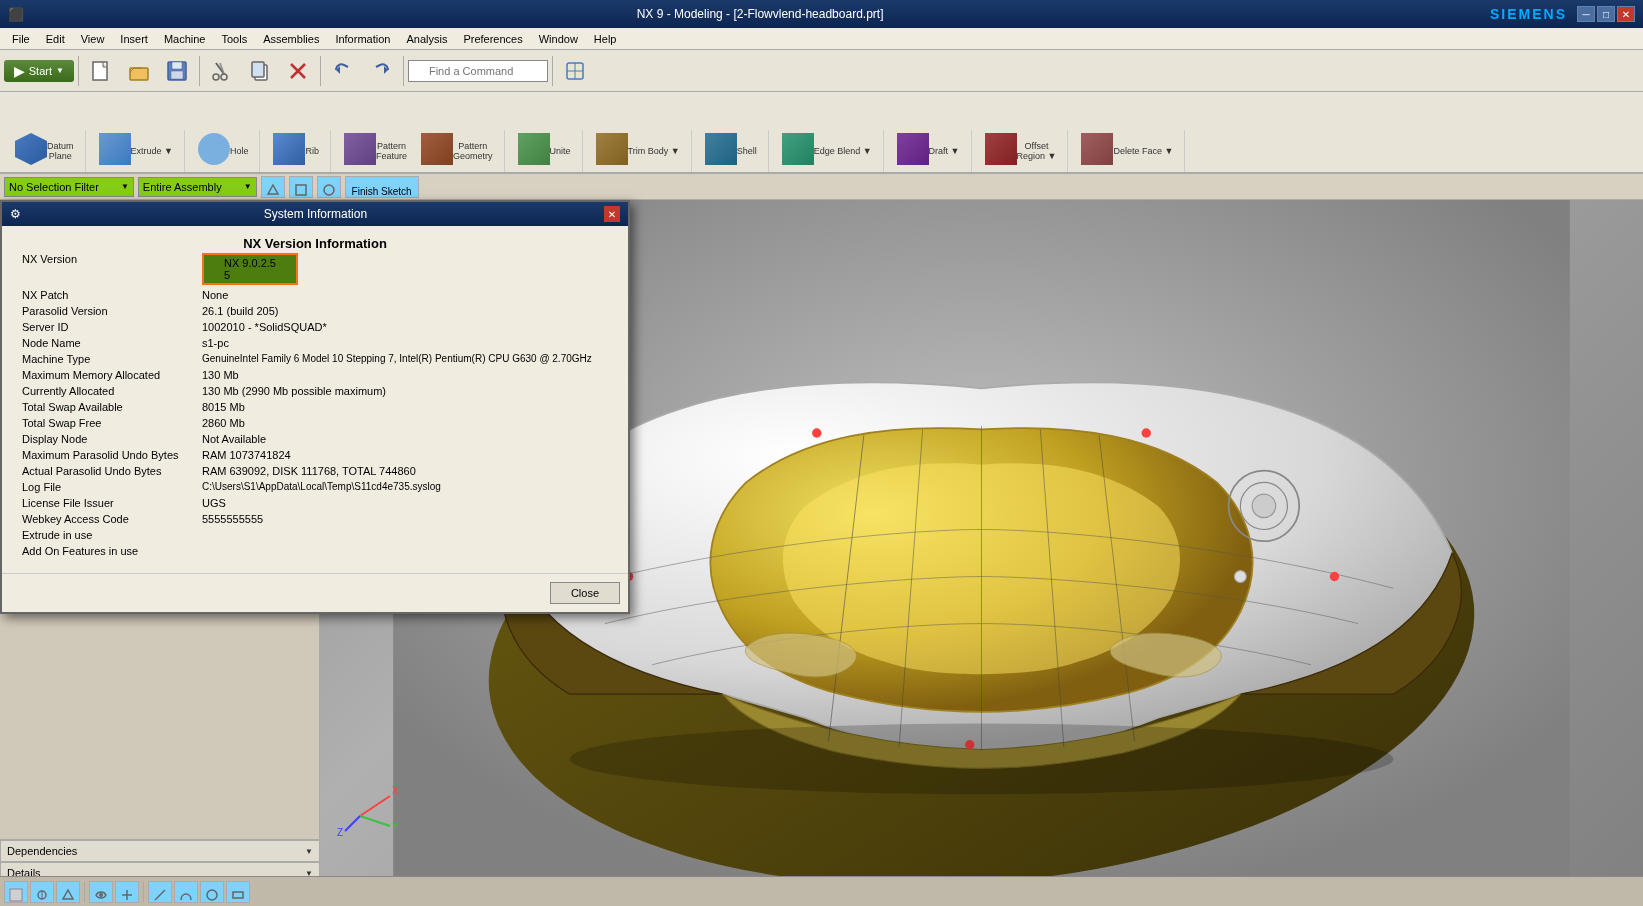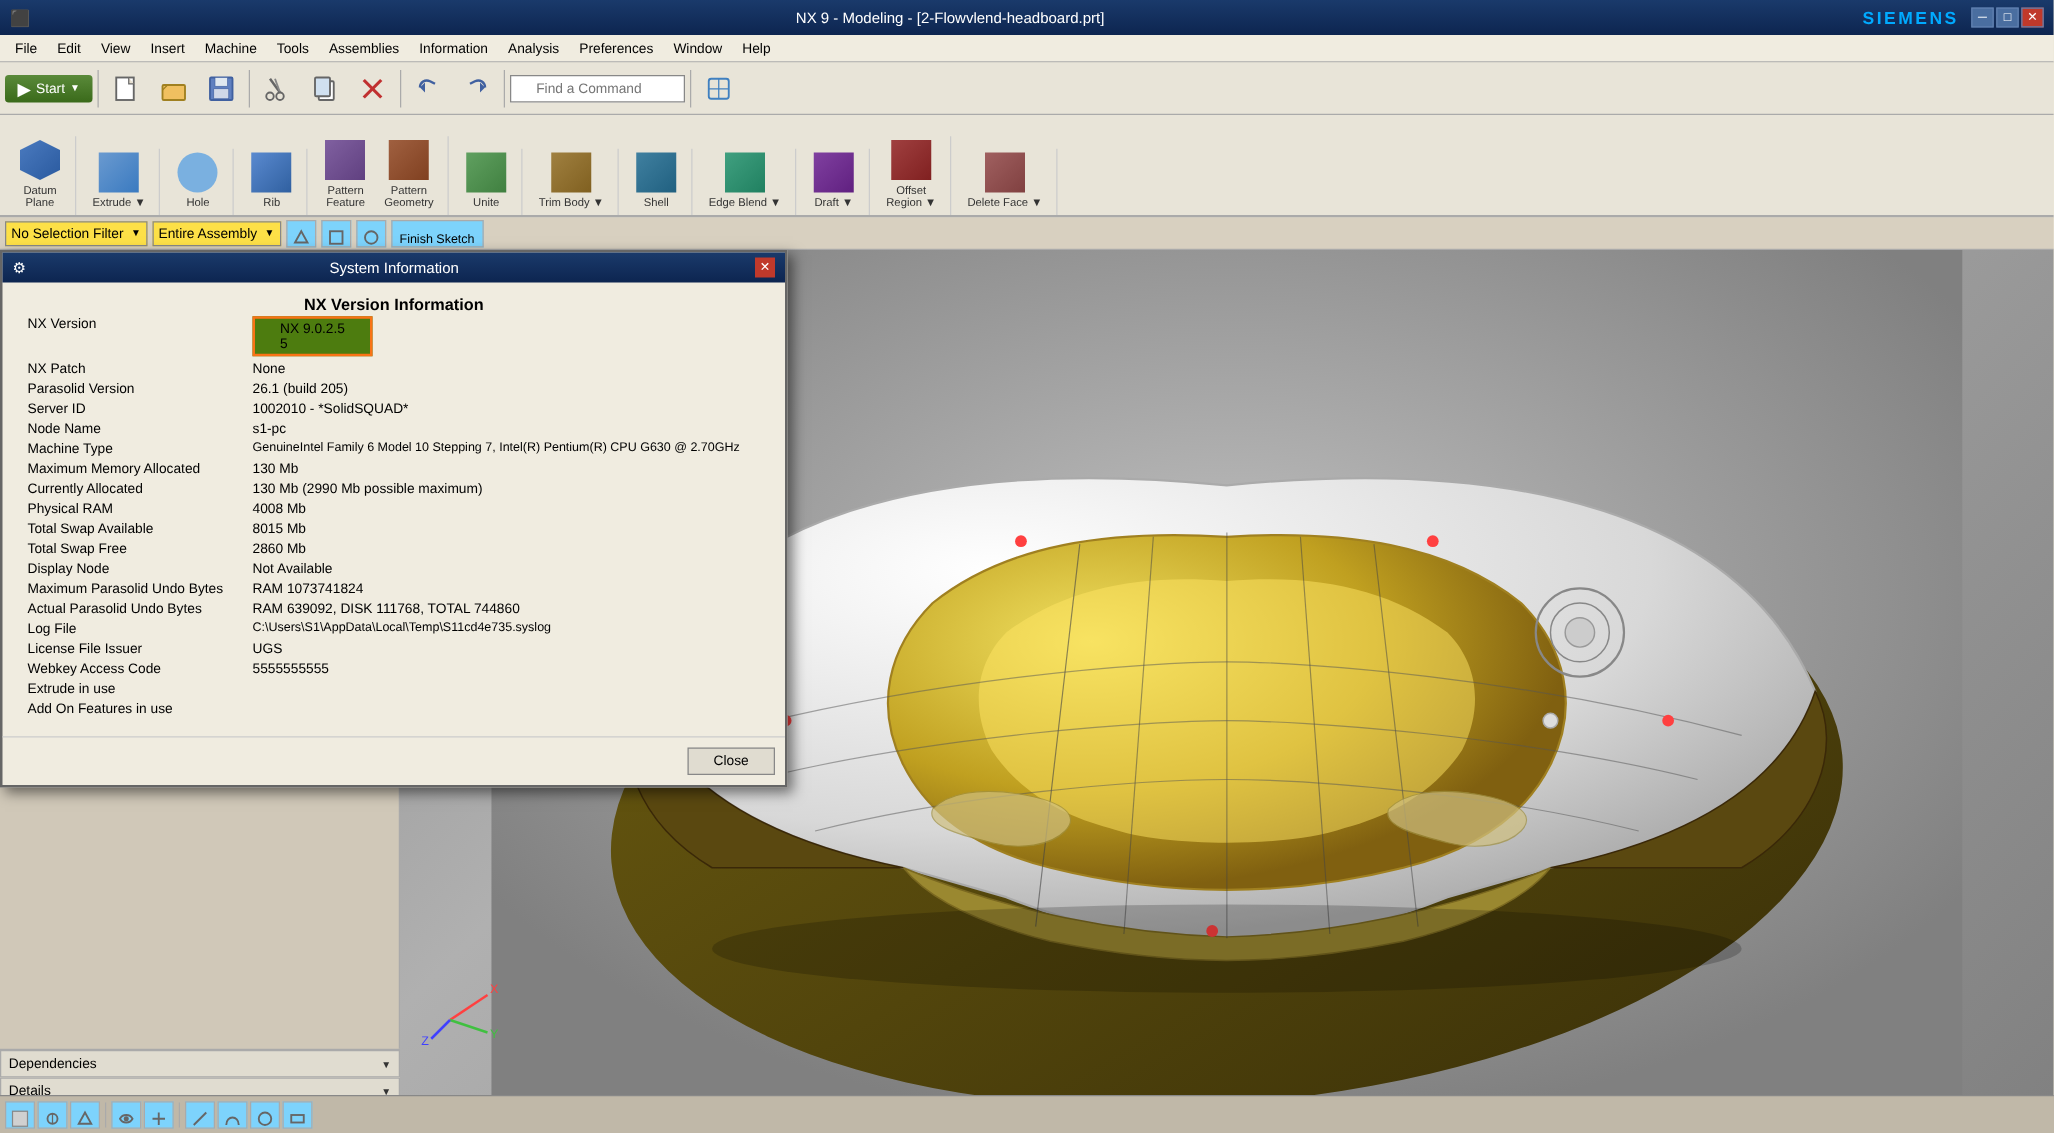--- a/index.html
+++ b/index.html
@@ -78,21 +78,21 @@
       padding: 4px 4px 0 4px;
       gap: 2px;
       height: 82px;
     }
     .ribbon-group {
       display: flex; flex-direction: column; align-items: center;
       border-right: 1px solid #ccc; padding: 0 6px 2px 6px;
     }
     .ribbon-btns { display: flex; gap: 4px; align-items: flex-end; }
     .ribbon-btn {
-      display: flex; flex-direction: column; align-items: center;
+      display: flex; flex-direction: row; align-items: center;
       cursor: pointer; padding: 2px 4px; min-width: 44px;
       border: 1px solid transparent; font-size: 10px; text-align: center;
     }
     .ribbon-btn .icon { width: 32px; height: 32px; margin-bottom: 2px; }
     .ribbon-label { font-size: 9px; color: #333; margin-top: 1px; }
 
     
     .icon-datum { background: linear-gradient(135deg, #4a7abf, #2a5a9f); clip-path: polygon(50% 0%, 100% 25%, 100% 75%, 50% 100%, 0% 75%, 0% 25%); }
     .icon-extrude { background: linear-gradient(135deg, #6a9ad0, #3a7ac0); }
     .icon-hole { background: #7ab0e0; border-radius: 50%; }
@@ -112,23 +112,23 @@
       background: #d8d0c0;
       border-bottom: 1px solid #aaa;
       height: 26px;
       display: flex;
       align-items: center;
       padding: 0 4px;
       gap: 4px;
     }
     .sel-combo {
       display: flex; align-items: center;
-      background: #fde047; border: 1px solid #888;
+      background: #84cc16; border: 1px solid #888;
       padding: 1px 4px; height: 20px; font-size: 11px;
-      cursor: pointer; gap: 2px;
+      cursor: pointer; gap: 18px;
     }
 
     
     #main-content {
       display: flex;
       height: calc(906px - 28px - 22px - 42px - 82px - 26px - 55px - 80px);
       position: relative;
     }
 
     
@@ -511,24 +511,20 @@
                 <td>Machine Type</td>
                 <td style="font-size:10px;">GenuineIntel Family 6 Model 10 Stepping 7, Intel(R) Pentium(R) CPU G630 @ 2.70GHz</td>
               </tr>
               <tr>
                 <td>Maximum Memory Allocated</td>
                 <td>130 Mb</td>
               </tr>
               <tr>
                 <td>Currently Allocated</td>
                 <td>130 Mb (2990 Mb possible maximum)</td>
-              </tr>
-              <tr>
-                <td>Physical RAM</td>
-                <td>4008 Mb</td>
               </tr>
               <tr>
                 <td>Total Swap Available</td>
                 <td>8015 Mb</td>
               </tr>
               <tr>
                 <td>Total Swap Free</td>
                 <td>2860 Mb</td>
               </tr>
               <tr>

